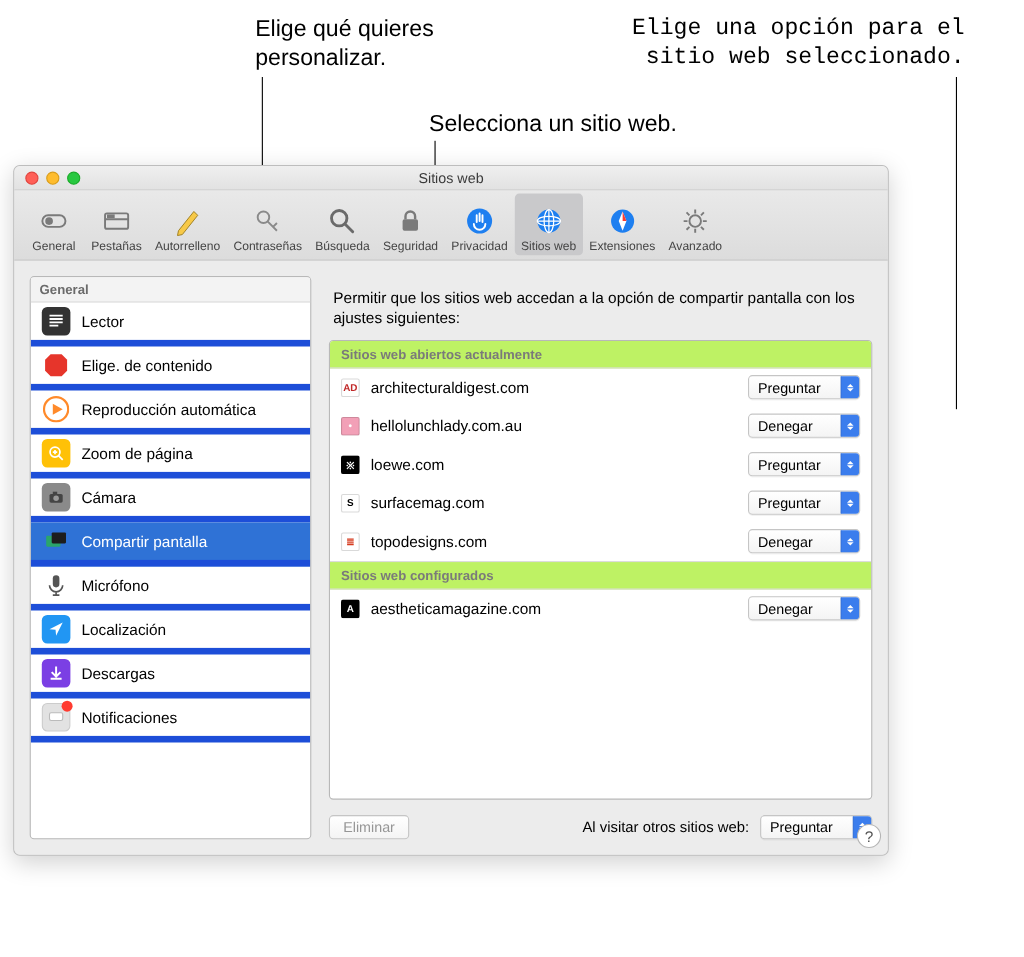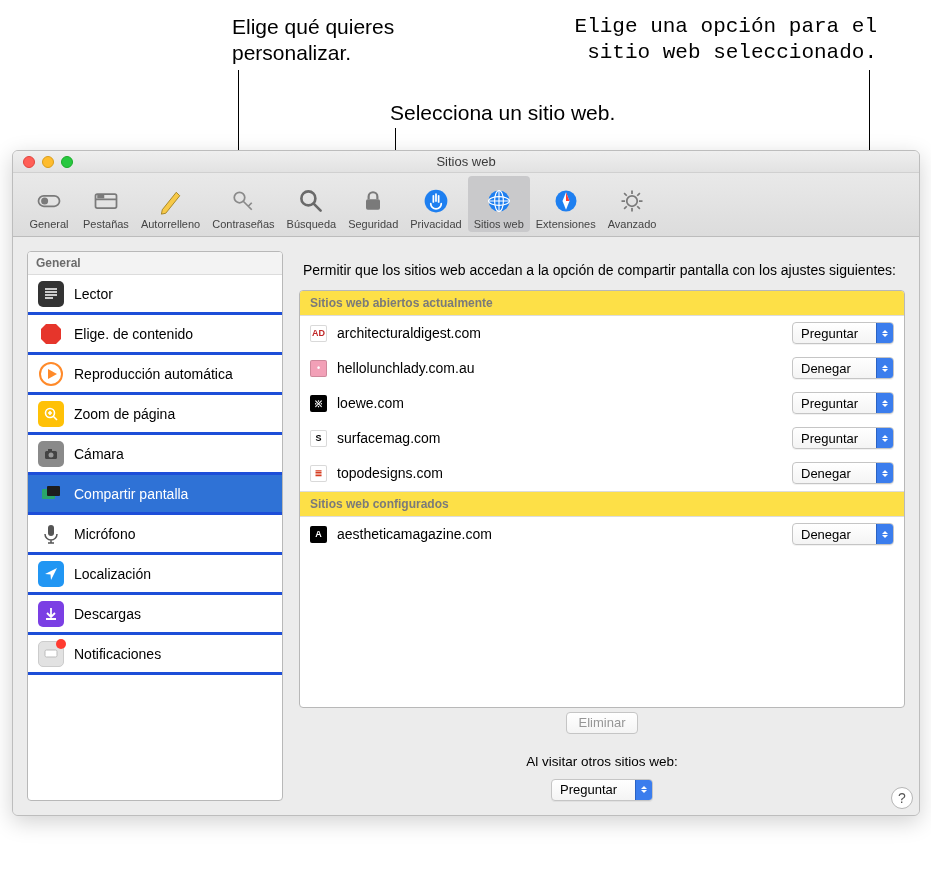--- a/index.html
+++ b/index.html
@@ -30,21 +30,21 @@
     background: #000;
   }
   .leader-left { left: 238px; top: 70px; height: 508px; }
   .leader-center { left: 395px; top: 128px; height: 244px; }
   .leader-right { left: 869px; top: 70px; height: 302px; }
 
   .window {
     position: absolute;
     left: 12px;
     top: 150px;
-    width: 908px;
+    width: 796px;
     border: 1px solid #bdbdbd;
     border-radius: 6px;
     background: #ececec;
     box-shadow: 0 6px 22px rgba(0,0,0,0.18);
     overflow: hidden;
   }
   .titlebar {
     height: 22px;
     background: linear-gradient(#efefef,#e2e2e2);
     border-bottom: 1px solid #d0d0d0;
@@ -130,21 +130,21 @@
   }
   .side-list {
     flex: 1;
   }
   .side-item {
     display: flex;
     align-items: center;
     gap: 10px;
     height: 40px;
     padding: 0 10px;
-    border-bottom: 3px solid #1d4ed8;
+    border-bottom: 6px solid #1d4ed8;
     font-size: 14px;
     color: #000;
   }
   .side-item.selected {
     background: #2f72d6;
     color: #fff;
   }
   .side-icon {
     width: 26px; height: 26px;
     border-radius: 5px;
@@ -171,21 +171,21 @@
     line-height: 1.35;
   }
   .table-box {
     background: #fff;
     border: 1px solid #b8b8b8;
     border-radius: 4px;
     height: 418px;
     overflow: hidden;
   }
   .section-hdr {
-    background: #fde047;
+    background: #bef264;
     color: #7a7a7a;
     font-size: 12px;
     font-weight: 600;
     padding: 5px 10px;
     border-bottom: 1px solid #dcdcdc;
     border-top: 1px solid #dcdcdc;
   }
   .section-hdr:first-child { border-top: none; }
   .row {
     display: flex;
@@ -234,23 +234,22 @@
     width:0;height:0;
     border-left:3px solid transparent;
     border-right:3px solid transparent;
   }
   .caret::before { border-bottom:3px solid #fff; }
   .caret::after { border-top:3px solid #fff; }
 
   .footer-row {
     display: flex;
     align-items: center;
-    padding-top: 4px;
+    padding-top: 14px;
     gap: 10px;
-    flex-direction: column;
   }
   .btn {
     border: 1px solid #c5c5c5;
     background: linear-gradient(#fff,#f4f4f4);
     border-radius: 4px;
     height: 22px;
     font-size: 13px;
     padding: 0 12px;
     color: #969696;
     display:flex;align-items:center;justify-content:center;

